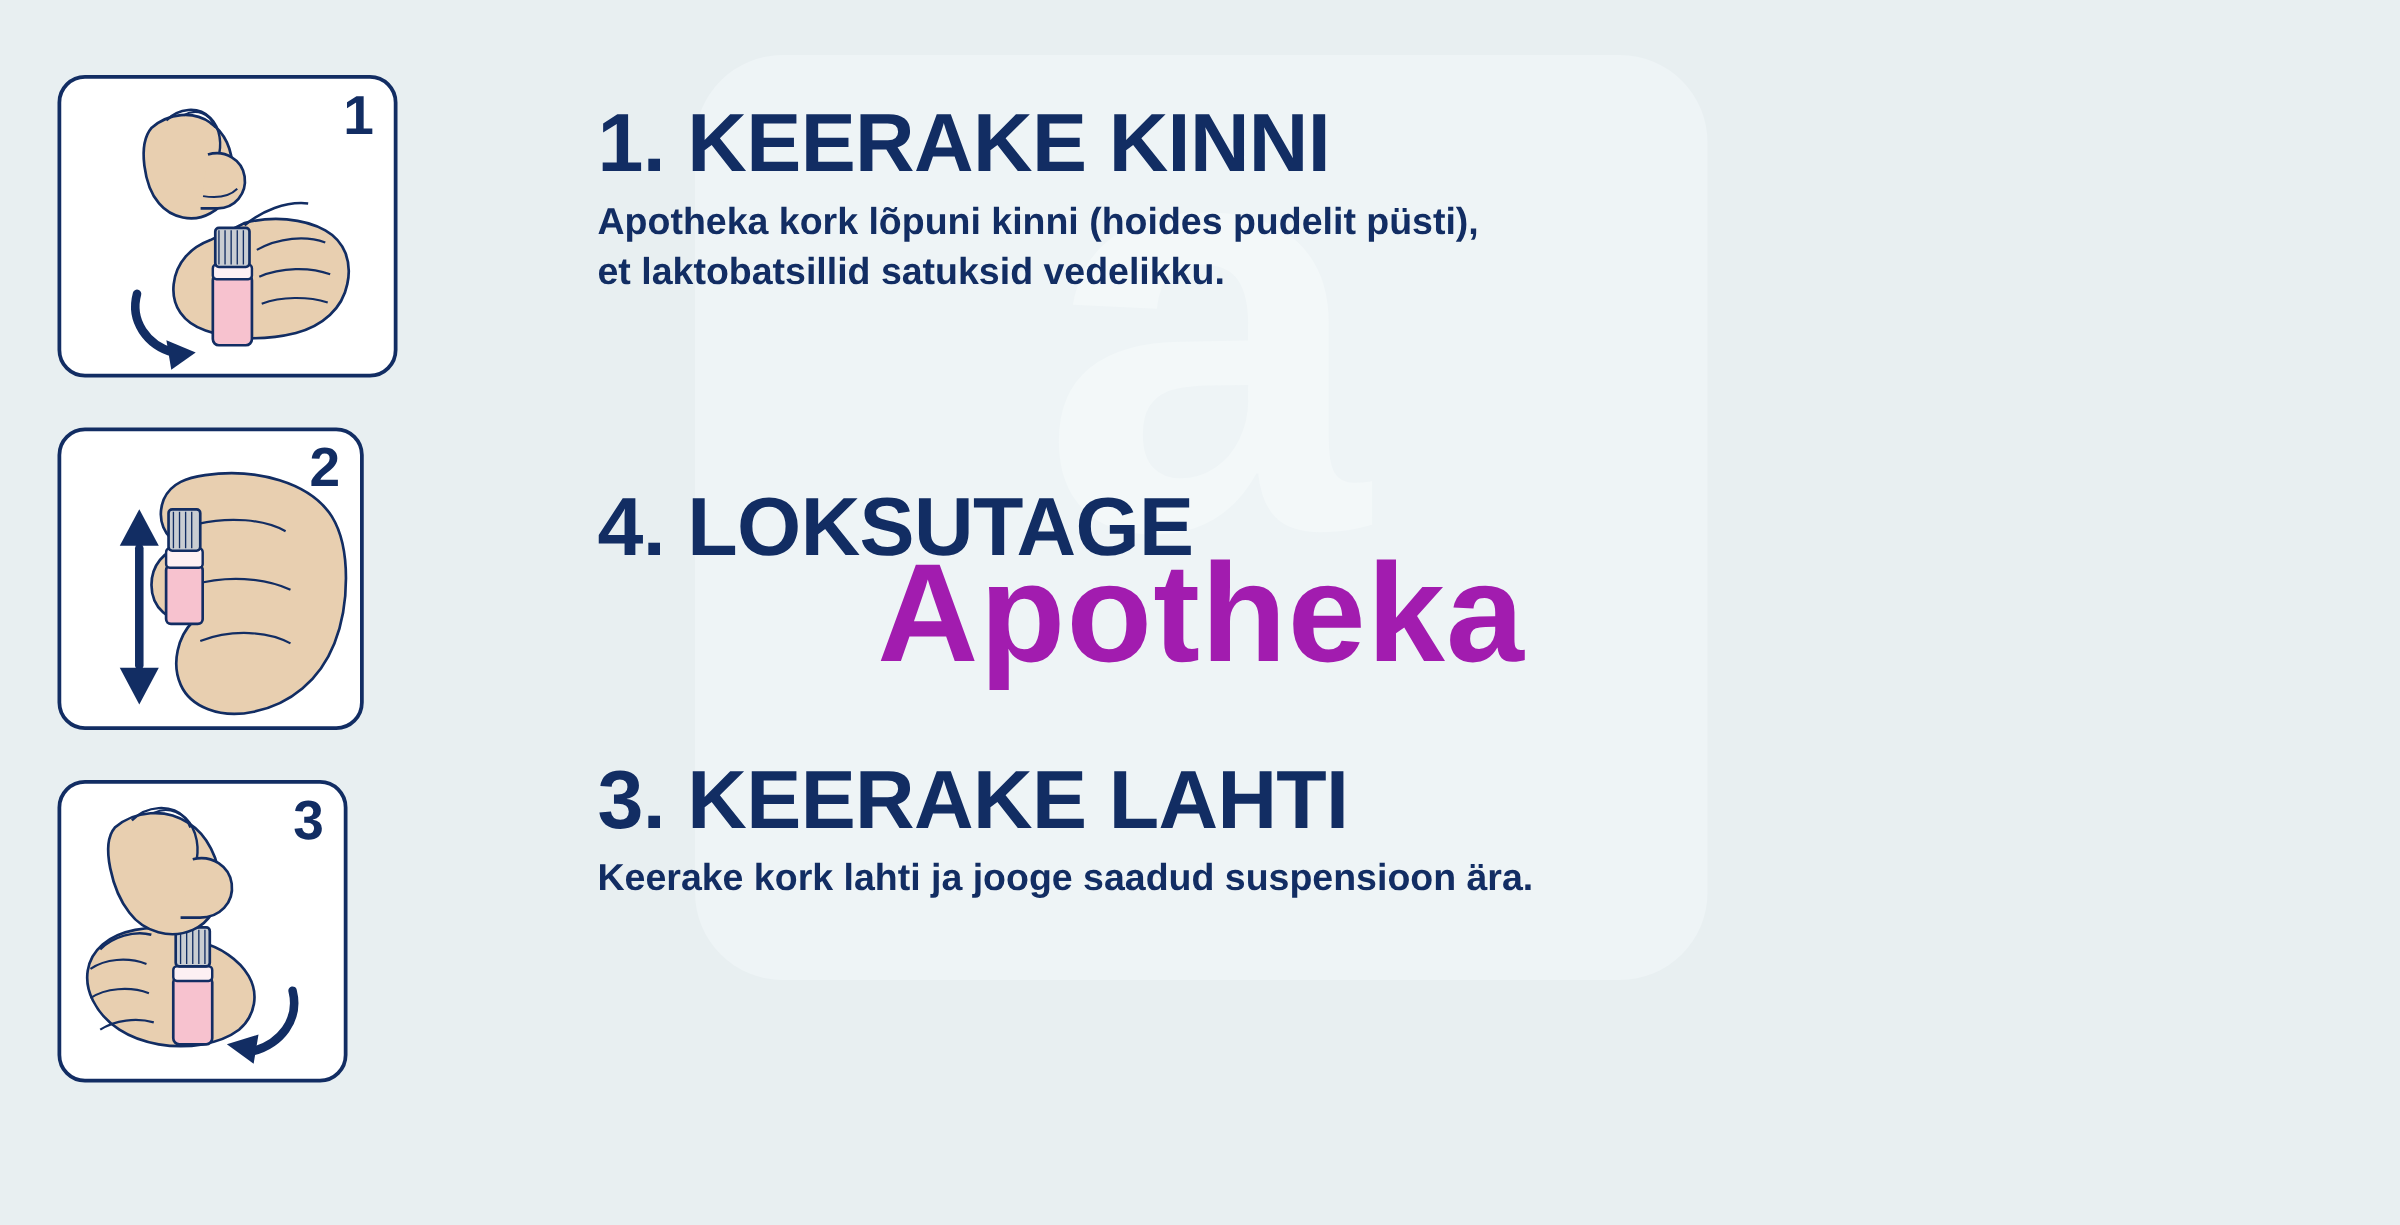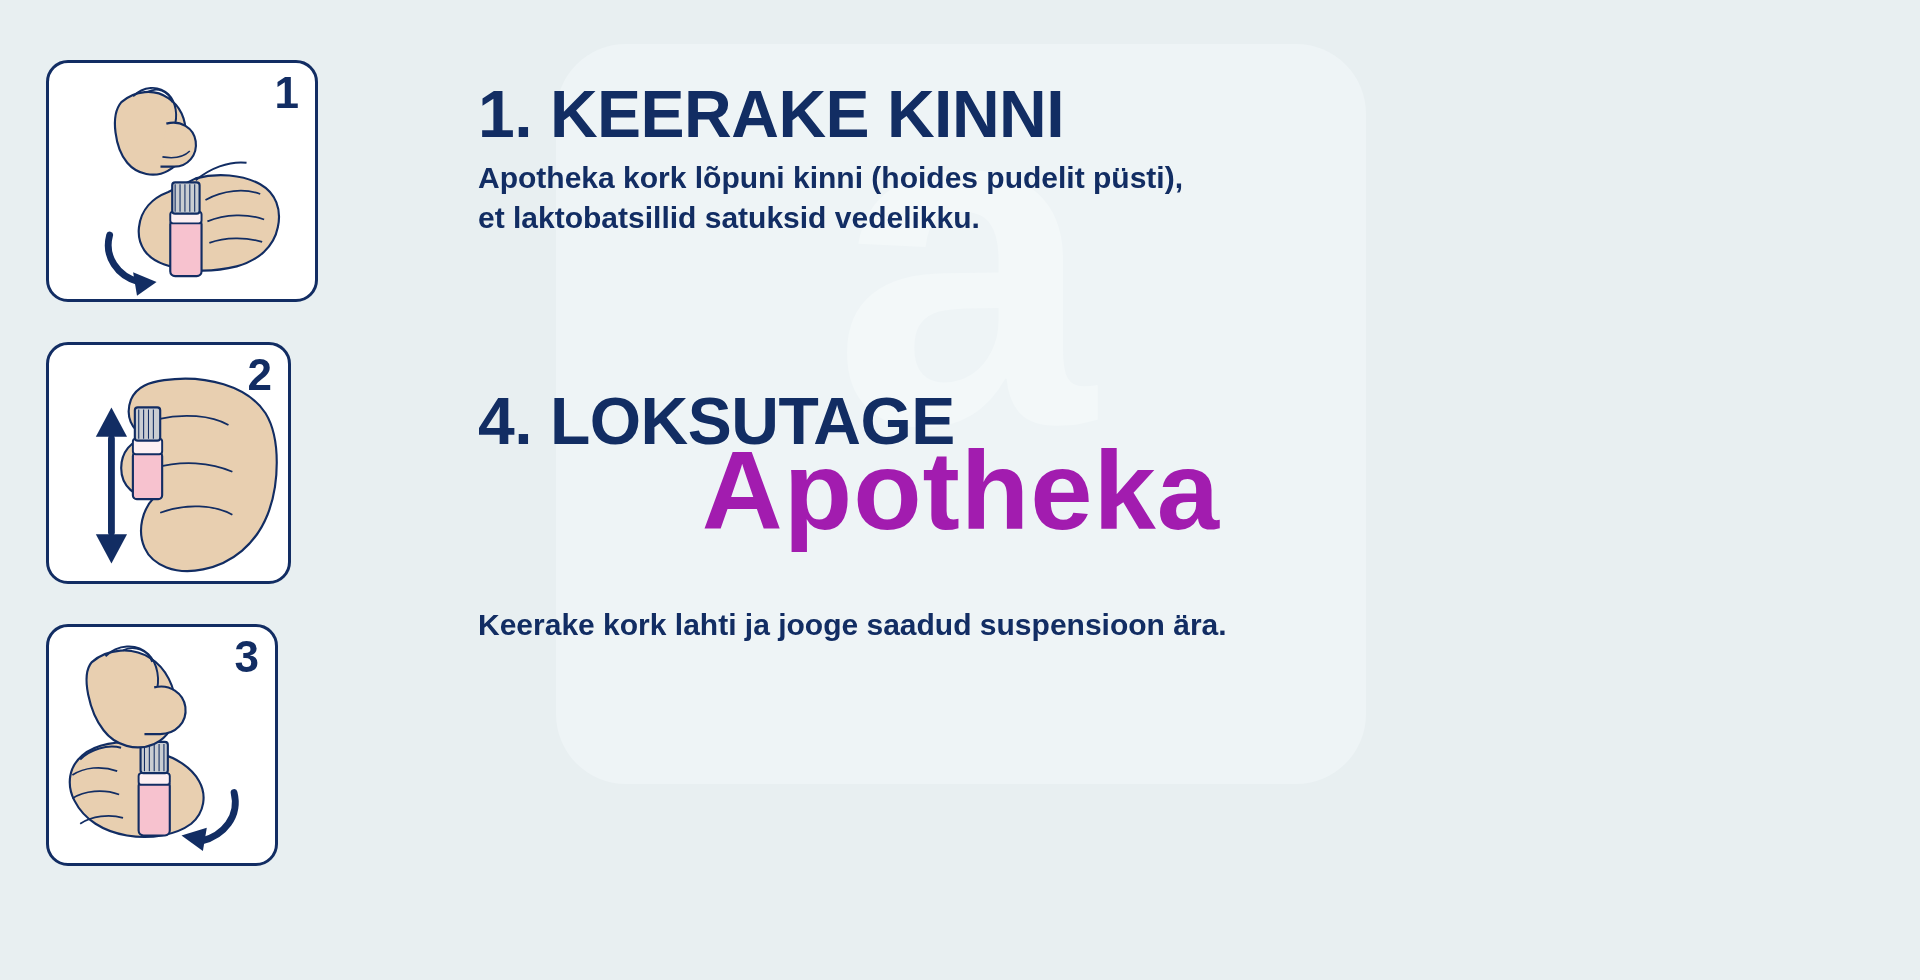--- a/index.html
+++ b/index.html
@@ -207,16 +207,17 @@
       <h2 class="step-title">1. KEERAKE KINNI</h2>
       <p class="step-body">Apotheka kork lõpuni kinni (hoides pudelit püsti),
 et laktobatsillid satuksid vedelikku.</p>
     </div>
 
     <div class="step s2">
       <h2 class="step-title">4. LOKSUTAGE</h2>
     </div>
 
     <div class="step s3">
+      <h2 class="step-title">3. KEERAKE LAHTI</h2>
       <p class="step-body">Keerake kork lahti ja jooge saadud suspensioon ära.</p>
     </div>
   </div>
 </div>
 
 </body></html>

